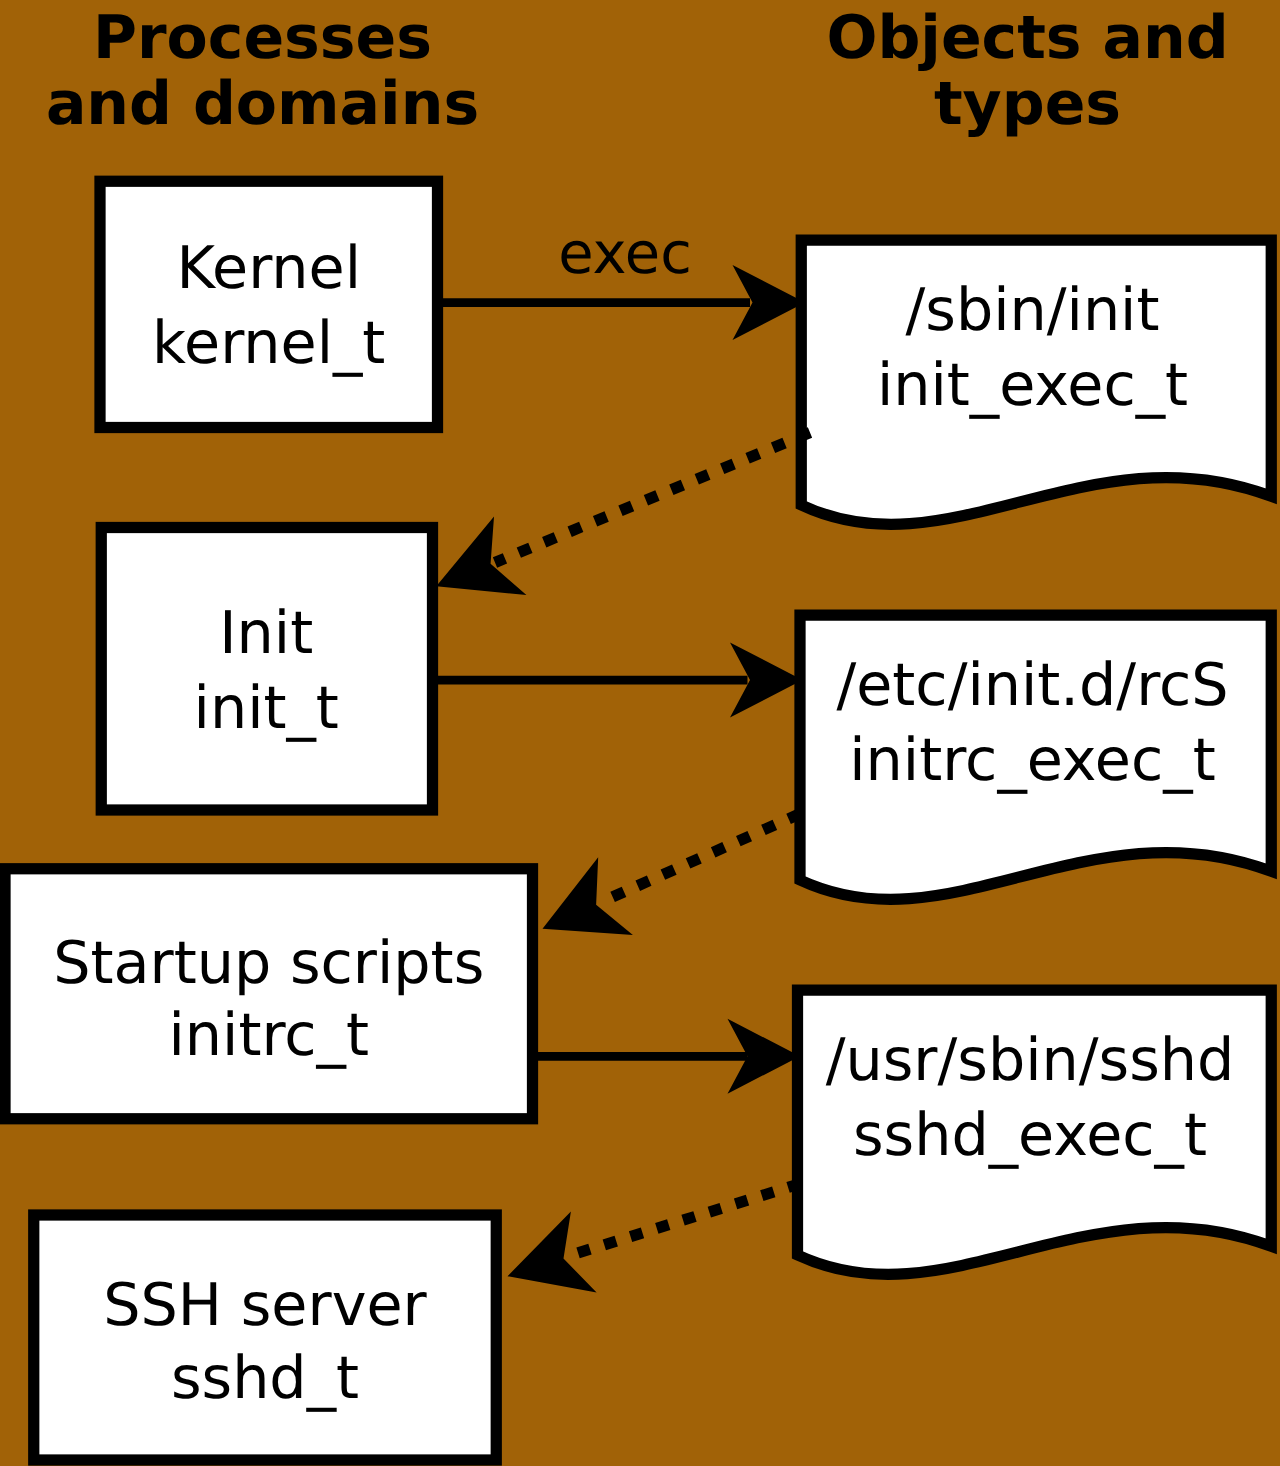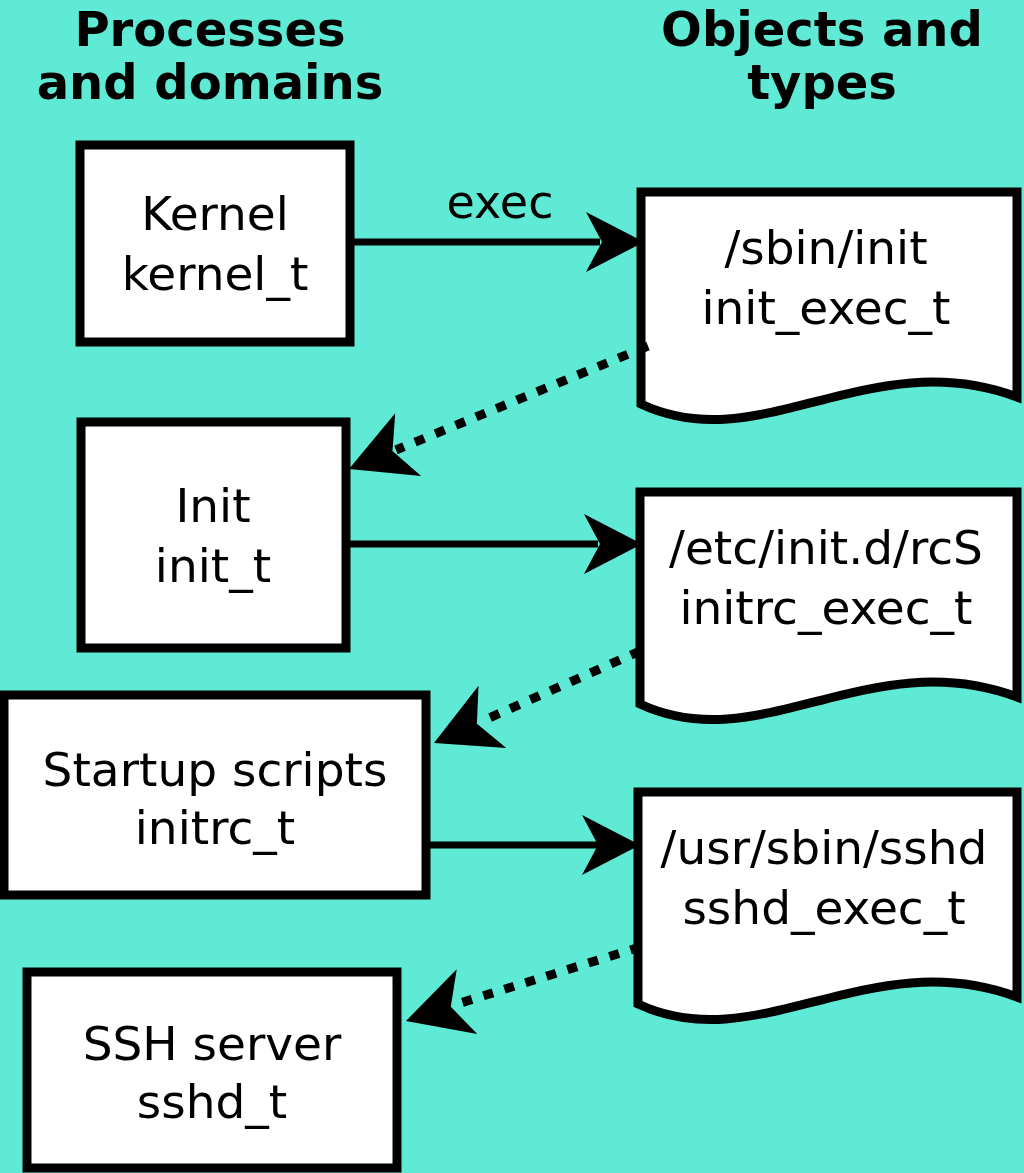--- a/index.html
+++ b/index.html
@@ -4,21 +4,21 @@
 <style>
   html, body {
     margin: 0;
     padding: 0;
     background: #ffffff;
   }
   .stage {
     width: 1024px;
     height: 1173px;
     position: relative;
-    background: #5eead4;
+    background: #a16207;
     overflow: hidden;
   }
   svg {
     display: block;
     font-family: "DejaVu Sans", sans-serif;
   }
   .hdr {
     font-size: 48px;
     font-weight: bold;
     fill: #000000;

